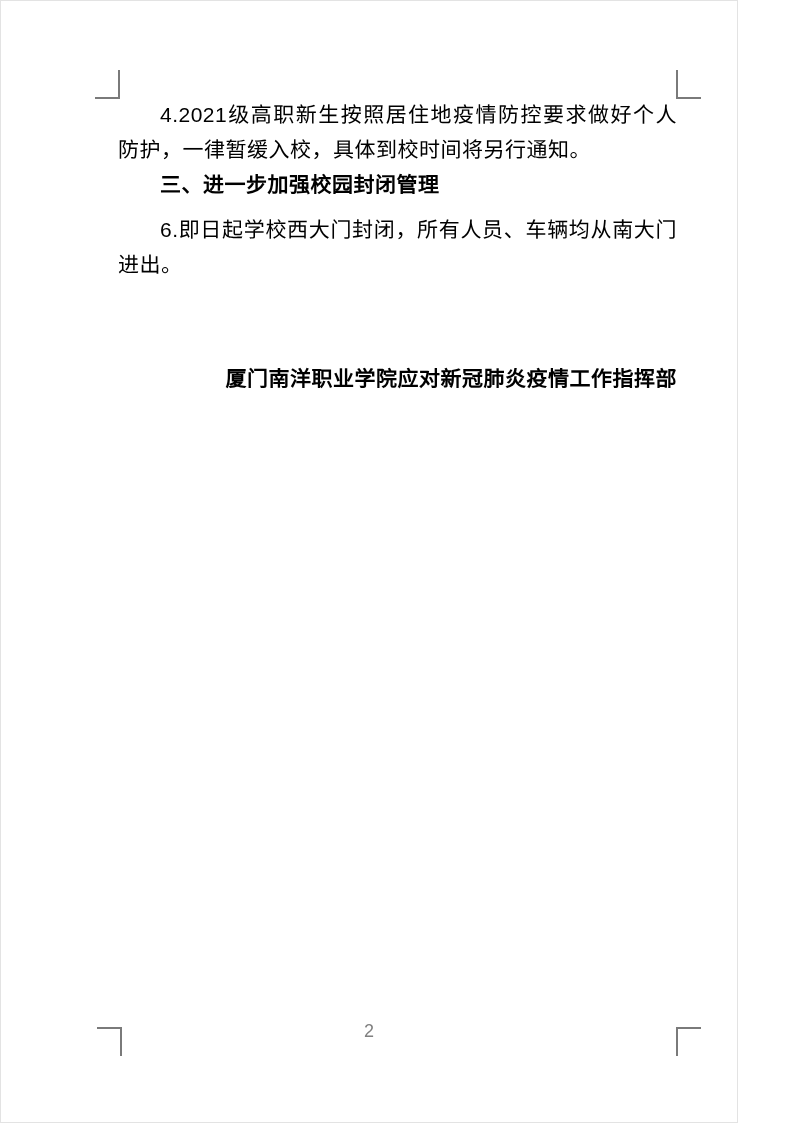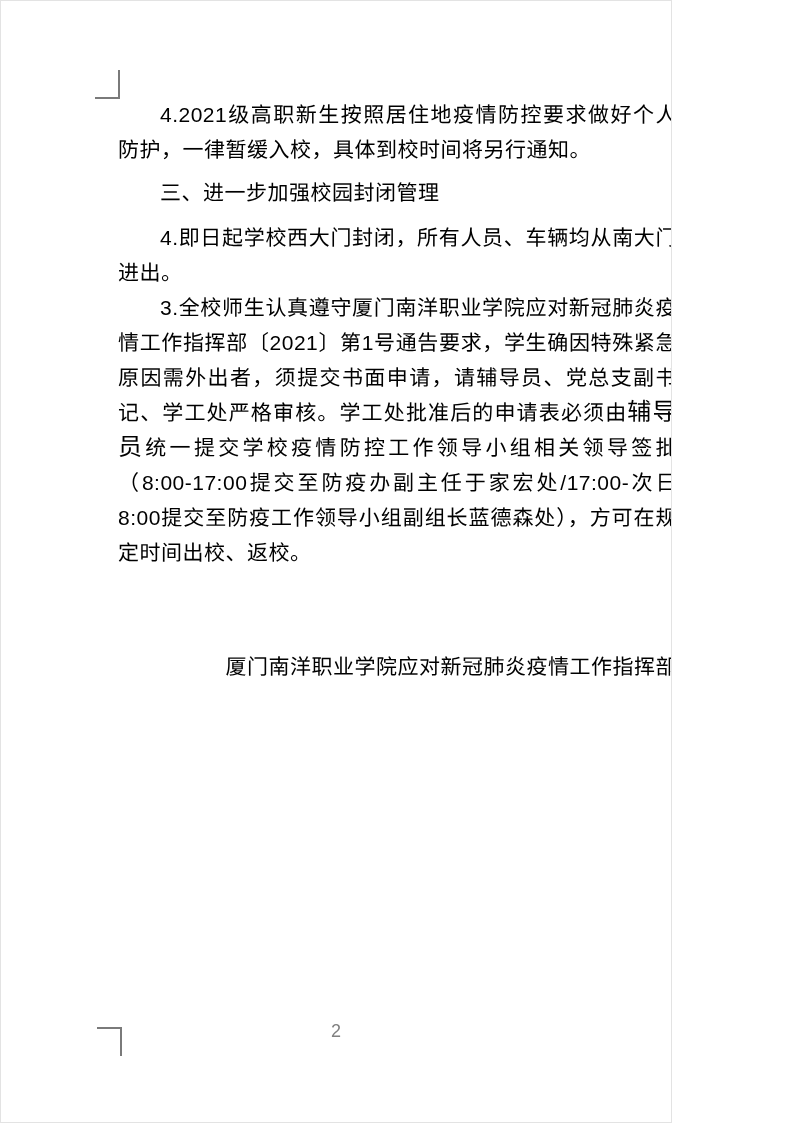--- a/index.html
+++ b/index.html
@@ -3,21 +3,21 @@
 <meta charset="utf-8">
 <style>
   html, body {
     margin: 0;
     padding: 0;
     background: #ffffff;
     font-family: "Liberation Sans", "DejaVu Sans", sans-serif;
   }
   .page {
     position: relative;
-    width: 672px;
+    width: 738px;
     height: 1123px;
     background: #ffffff;
     box-sizing: border-box;
     border: 1px solid #e3e3e3;
     overflow: hidden;
     color: #000000;
   }
   
   .crop-mark {
     position: absolute;
@@ -37,40 +37,41 @@
     font-size: 21px;
     line-height: 35px;
     text-align: justify;
     letter-spacing: 0.5px;
   }
   .para {
     margin: 0;
     text-indent: 2em;
   }
   .heading {
-    margin: 8px 0 10px 0;
+    margin: 0 0 10px 0;
     text-indent: 2em;
-    font-weight: normal;
+    font-weight: bold;
   }
   .shaded-char {
     background: #bfbfbf;
     font-weight: 600;
   }
   .alt-font {
     font-size: 24px;
     line-height: 1;
   }
   
   .sig-outer {
     margin-top: 78px;
     text-align: right;
   }
   .sig-inner {
     display: inline-block;
     text-align: right;
+    font-weight: bold;
   }
   .sig-line {
     line-height: 38px;
     white-space: nowrap;
   }
   .date-line {
     line-height: 38px;
   }
   
   .page-number {
@@ -93,24 +94,23 @@
   <div class="crop-mark crop-tr"></div>
   <div class="crop-mark crop-bl"></div>
   <div class="crop-mark crop-br"></div>
 
   <div class="text-area">
 
     <p class="para">4.2021级高职新生按照居住地疫情防控要求做好个人防护，一律暂缓入校，具体到校时间将另行通知。</p>
 
     <p class="heading">三、进一步加强校园封闭管理</p>
 
-    <p class="para">4.即日起学校西大门封闭，所有人员、车辆均从南大门进出。</p>
+    <p class="para">6.即日起学校西大门封闭，所有人员、车辆均从南大门进出。</p>
 
 
-    <p class="para"><span>3.全校师生认真遵守厦门南洋职业学院应对新冠肺炎疫情工作指挥部〔2021〕第1号通告要求，学生确因特殊紧急原因需外出者，须提交书面申请，请辅导员、党总支副书记、学工处严格审核。学工处批准后的申请表必须由</span><span class="alt-font">辅导员</span><span>统一提交学校疫情防控工作领导小组相关领导签批（8:00-17:00提交至防疫办副主任于家宏处/17:00-次日8:00提交至防疫工作领导小组副组长蓝德森处），方可在规定时间出校、返校。</span></p>
 
     <div class="sig-outer">
       <div class="sig-inner">
         <div class="sig-line">厦门南洋职业学院应对新冠肺炎疫情工作指挥部</div>
       </div>
     </div>
 
   </div>
 
   <div class="page-number">2</div>

